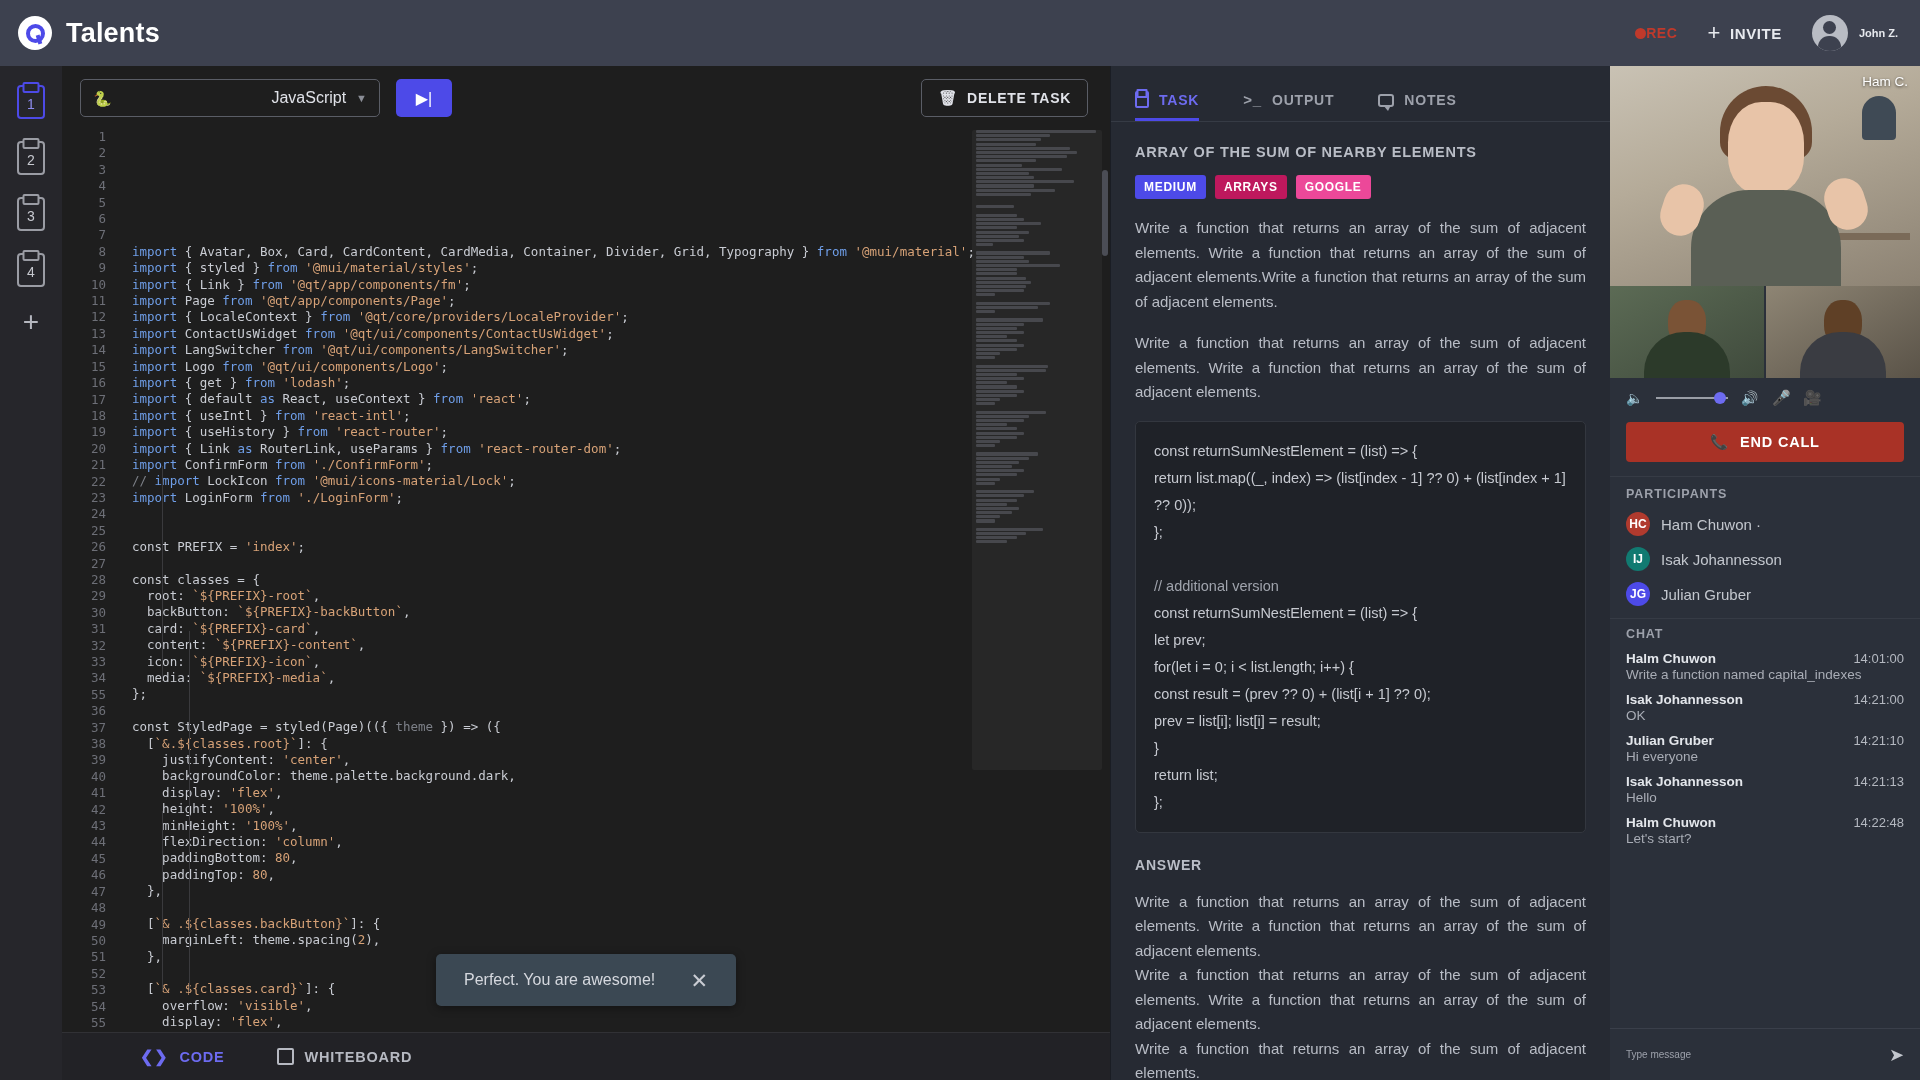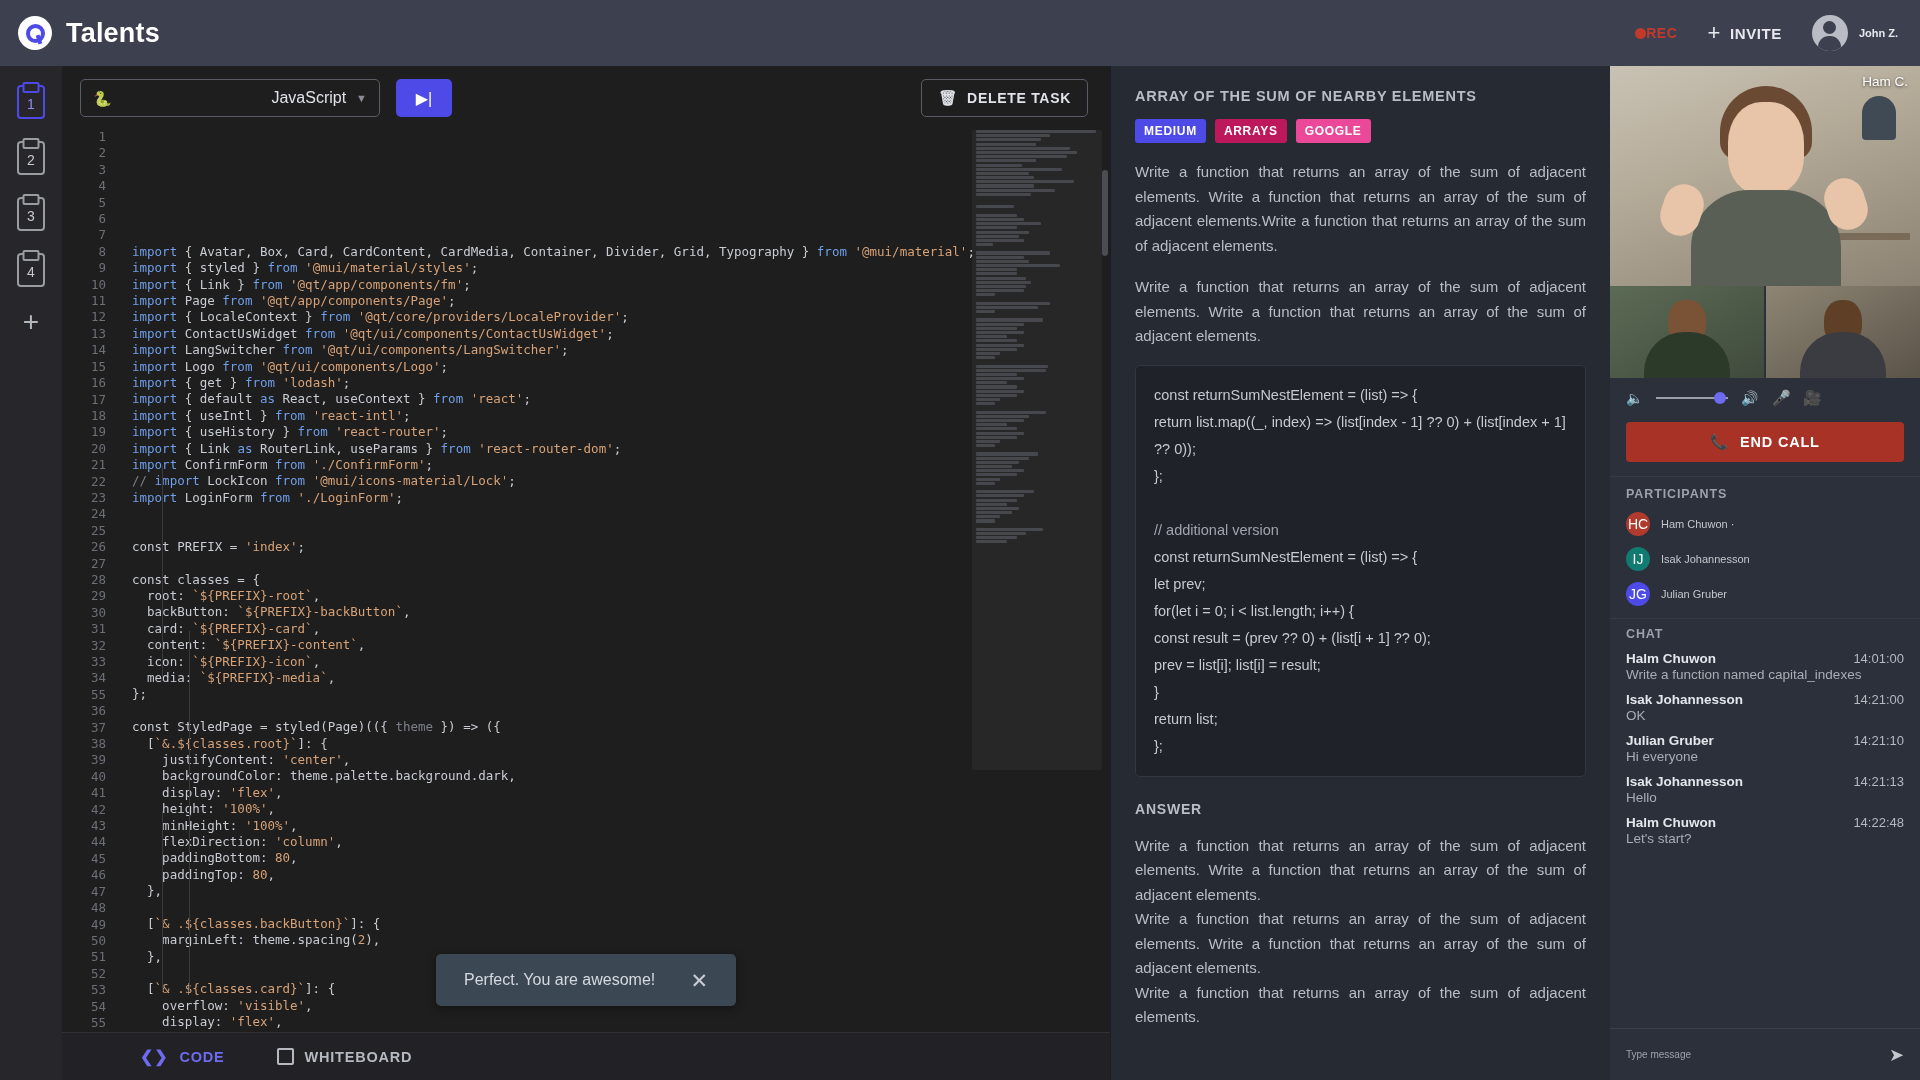--- a/index.html
+++ b/index.html
@@ -238,22 +238,22 @@
 
   .end-call {
     margin: 4px 16px 14px 16px; height:40px; background:#a93226; border-radius:4px;
     display:flex; align-items:center; justify-content:center; gap:11px; cursor:pointer;
     color:#fff; font-size:14.5px; font-weight:bold; letter-spacing:.8px;
   }
   .participants { padding: 10px 16px 12px 16px; border-top:1px solid #363b45;}
   .sec-head { font-size:12.5px; font-weight:bold; letter-spacing:.9px; color:#9da1ab; }
   .p-row { display:flex; align-items:center; gap:11px; margin-top:11px; }
   .p-av { width:24px; height:24px; border-radius:50%; display:flex; align-items:center;
-          justify-content:center; font-size:14px; font-weight:normal; color:#fff; }
-  .p-name { font-size:11px; color:#c3c7ce; }
+          justify-content:center; font-size:12px; font-weight:bold; color:#fff; }
+  .p-name { font-size:15px; color:#c3c7ce; }
 
   .chat { flex:1; min-height:0; padding: 8px 16px 0 16px; border-top:1px solid #363b45; overflow:hidden;}
   .chat-msg { margin-top:10px; }
   .chat-top { display:flex; justify-content:space-between; align-items:baseline; }
   .chat-author { font-size:13.5px; font-weight:bold; color:#e3e6eb; }
   .chat-time { font-size:13px; color:#b4b8c0; }
   .chat-text { font-size:13.5px; color:#a9adb6; margin-top:1px; }
 
   .chat-input {
     height:52px; flex:0 0 52px; border-top:1px solid #3a3f4a;
@@ -521,20 +521,34 @@
           <span>CODE</span>
         </div>
         <div class="foot-tab">
           <span class="wb-ico"></span>
           <span>WHITEBOARD</span>
         </div>
       </div>
     </div>
 
     <div class="task-panel">
+      <div class="task-tabs">
+        <div class="task-tab active">
+          <span class="clip-sm"></span>
+          <span>TASK</span>
+        </div>
+        <div class="task-tab">
+          <span class="tab-ico">&gt;_</span>
+          <span>OUTPUT</span>
+        </div>
+        <div class="task-tab">
+          <span class="speech-sm"></span>
+          <span>NOTES</span>
+        </div>
+      </div>
 
       <div class="task-scroll">
         <div class="task-title">ARRAY OF THE SUM OF NEARBY ELEMENTS</div>
         <div class="chips" id="chips">
             <span class="chip" style="background: rgb(77, 74, 232);">MEDIUM</span>
             <span class="chip" style="background: #be185d;">ARRAYS</span>
             <span class="chip" style="background: #ec4899;">GOOGLE</span>
           </div>
         <div class="task-para">Write a function that returns an array of the sum of adjacent elements. Write a function that returns an array of the sum of adjacent elements.Write a function that returns an array of the sum of adjacent elements.</div>
         <div class="task-para">Write a function that returns an array of the sum of adjacent elements. Write a function that returns an array of the sum of adjacent elements.</div>

